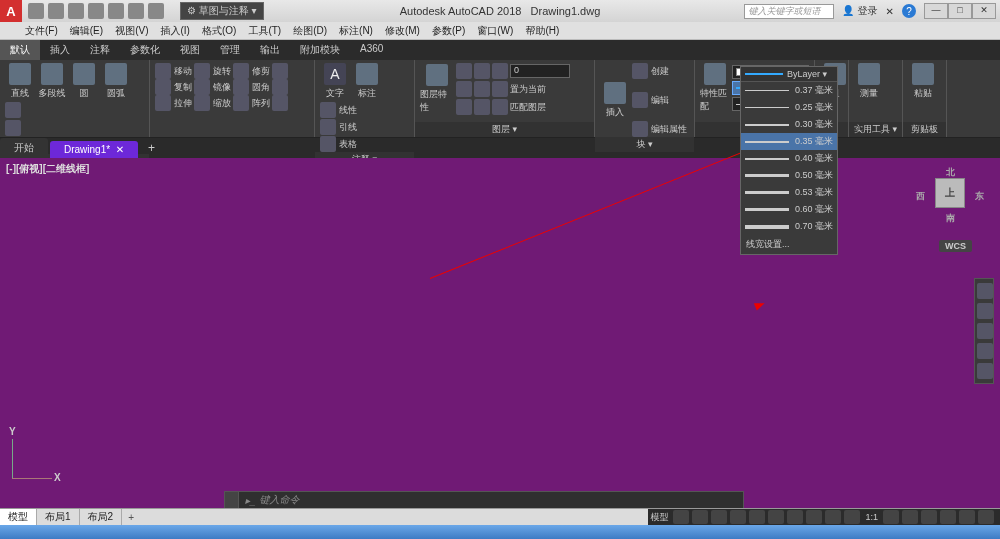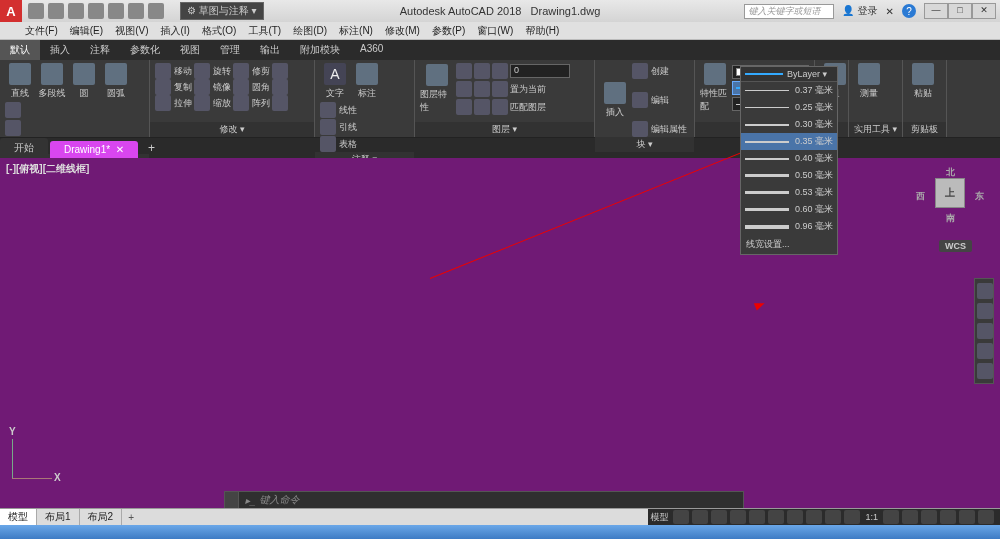--- a/index.html
+++ b/index.html
@@ -34,21 +34,21 @@
   .bigbtn { display: flex; flex-direction: column; align-items: center; color: #ccc; font-size: 9px; width: 30px; gap: 2px; }
   .bigbtn .ic { width: 22px; height: 22px; background: #607080; border-radius: 2px; }
   .smbtn { width: 16px; height: 16px; background: #556; border-radius: 2px; }
   .rowtxt { color: #ccc; font-size: 9px; display: flex; align-items: center; gap: 3px; }
   .rowtxt .smbtn { background: #556; }
   .combo { height: 14px; background: #222; color: #ccc; font-size: 9px; border: 1px solid #666; padding: 0 3px; min-width: 60px; }
 
   
   .doctabs { height: 20px; background: #2a2a2a; display: flex; align-items: flex-end; font-size: 10px; }
   .doctab { padding: 3px 14px; color: #ccc; background: #333; border-top-left-radius: 3px; border-top-right-radius: 3px; margin-right: 2px; }
-  .doctab.active { background: #d946ef; color: #fff; }
+  .doctab.active { background: #6d28d9; color: #fff; }
   .doctab-plus { color: #ccc; padding: 3px 8px; font-size: 12px; }
 
   
   .canvas { position: absolute; top: 158px; left: 0; right: 0; bottom: 30px; background: #701a75; font-weight: bold; }
   .vp-label { position: absolute; top: 4px; left: 6px; color: #ddd; font-size: 10px; }
   .hsel-line { position: absolute; top: 380px; left: 270px; width: 368px; height: 1px; background: #eee; }
   .arrow-line { position: absolute; top: 120px; left: 430px; width: 400px; height: 1px; background: #e00; transform: rotate(-22deg); transform-origin: left center; }
   .arrow-head { position: absolute; top: 143px; left: 755px; width: 0; height: 0; border-left: 10px solid #e00; border-top: 4px solid transparent; border-bottom: 4px solid transparent; transform: rotate(-22deg); }
   .ucs { position: absolute; bottom: 30px; left: 12px; }
   .ucs-y { position: absolute; bottom: 0; left: 0; width: 1px; height: 40px; background: #7a8; }
@@ -214,21 +214,20 @@
             <div class="smbtn"></div>
             <span>缩放</span>
           </div>
           <div class="rowtxt">
             <div class="smbtn"></div>
             <span>阵列</span>
           </div>
           <div class="smbtn"></div>
         </div>
     </div>
-    <div class="rpanel-label">修改 ▾</div>
   </div>
 
   <div class="rpanel" style="width:100px">
     <div class="rpanel-row">
       <div class="bigbtn">
           <div class="ic" style="background:#445;color:#eee;font-size:14px;line-height:22px;text-align:center;">A</div>
           <span>文字</span>
         </div>
       <div class="bigbtn">
           <div class="ic"></div>
@@ -423,21 +422,21 @@
   <div class="lw-item">
       <div class="lw-sample" style="height:3px"></div>
       <span>0.53 毫米</span>
     </div>
   <div class="lw-item">
       <div class="lw-sample" style="height:3px"></div>
       <span>0.60 毫米</span>
     </div>
   <div class="lw-item">
       <div class="lw-sample" style="height:4px"></div>
-      <span>0.96 毫米</span>
+      <span>0.70 毫米</span>
     </div>
   <div class="lw-foot">线宽设置...</div>
 </div>
 
 <div class="cmdline">
   <div class="grip"></div>
   <div class="prompt">
       <span>▸_</span>
       <span>键入命令</span>
     </div>

